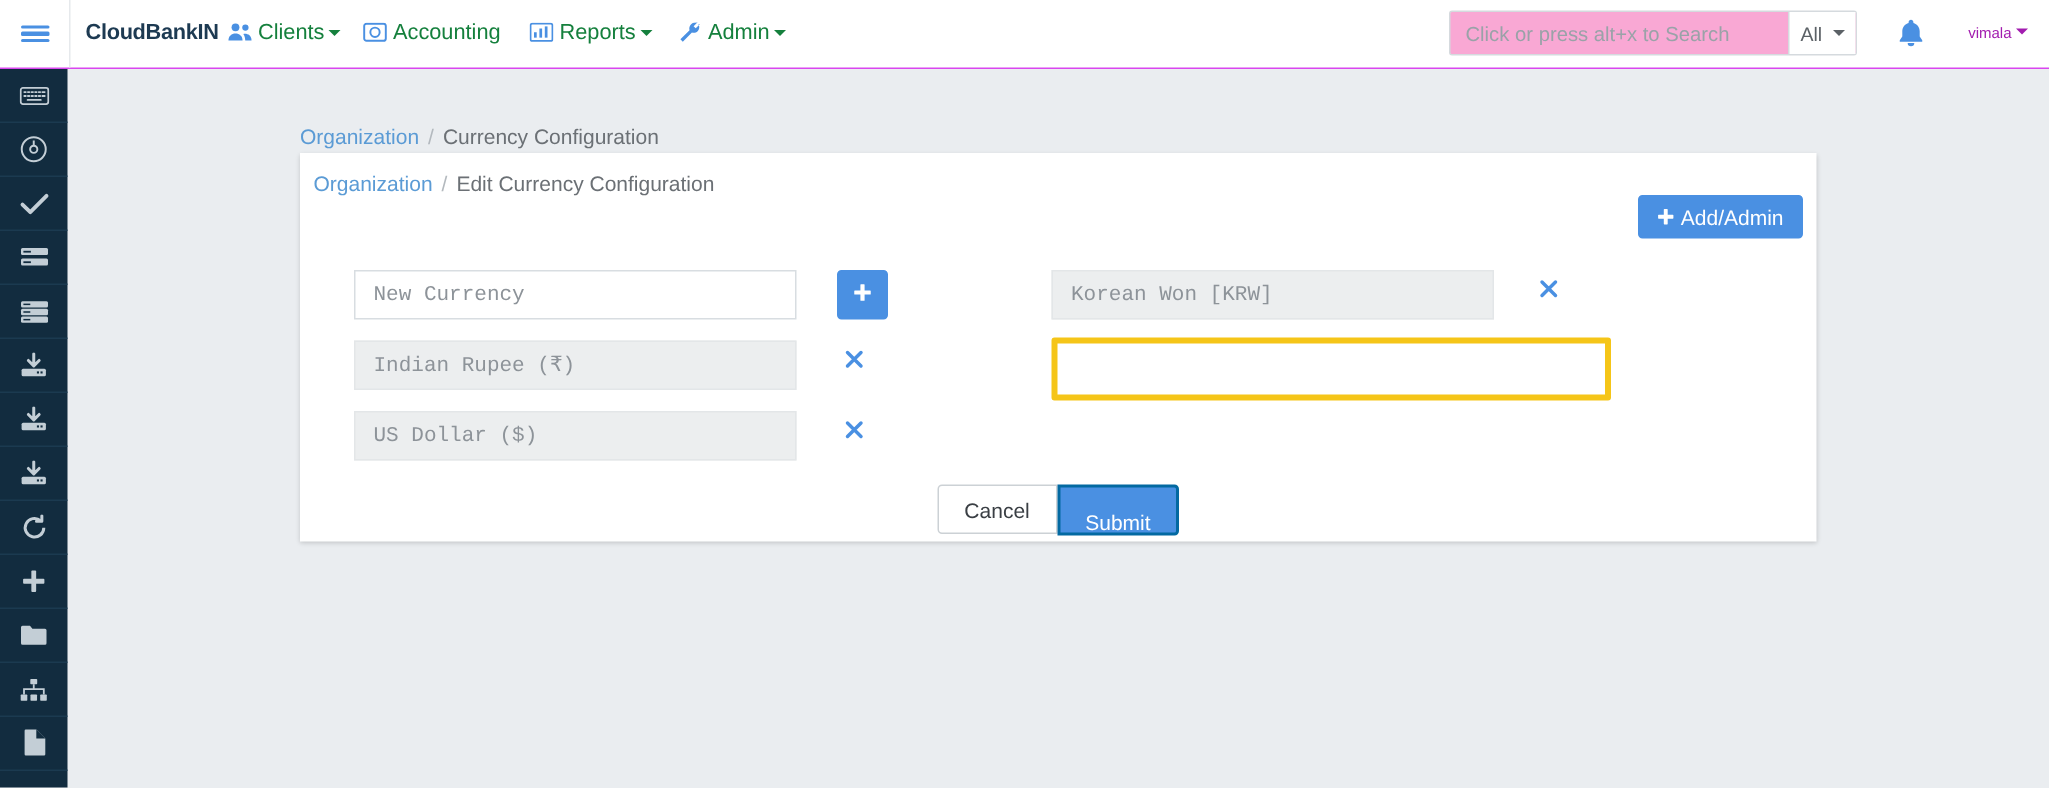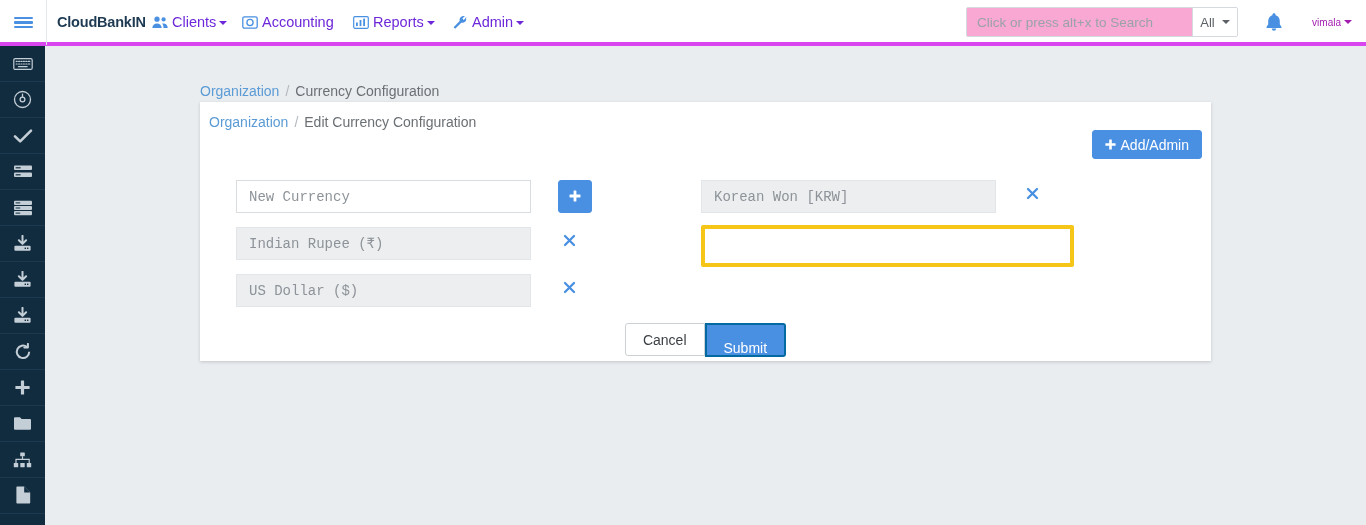--- a/index.html
+++ b/index.html
@@ -9,36 +9,36 @@
     background:#eaedf0;
     font-family:"Liberation Sans", sans-serif;
     font-size:14px;
     color:#4a4a4a;
     overflow:hidden;
   }
 
   
   #navbar{
     position:absolute; top:0; left:0; width:1366px; height:46px;
-    background:#ffffff; border-bottom:4px solid #d946ef; z-index:5;
+    background:#ffffff; border-bottom:1px solid #d946ef; z-index:5;
   }
   #hamburger-btn{
     position:absolute; left:0; top:0; width:47px; height:45px;
     display:flex; align-items:center; justify-content:center;
     border-right:1px solid #e6e9ec; cursor:pointer;
   }
   .burger-bar{ width:19px; height:2.5px; background:#4a90e2; margin:2px 0; border-radius:1px; display:block;}
   #brand{
     position:absolute; left:57px; top:0; height:45px; line-height:45px;
     font-weight:bold; font-size:14.5px; color:#1d3a52; letter-spacing:-.2px;
     cursor:pointer;
   }
   .navitem{
     position:absolute; top:0; height:45px; line-height:45px;
-    color:#6d28d9; font-size:14.5px; cursor:pointer; white-space:nowrap;
+    color:#15803d; font-size:14.5px; cursor:pointer; white-space:nowrap;
   }
   .navitem .ni-ico{ display:inline-block; margin-right:4px; vertical-align:-2px; }
   .caret{
     display:inline-block; width:0;height:0;
     border-left:4px solid transparent;border-right:4px solid transparent;
     border-top:4px solid currentColor; vertical-align:2px; margin-left:3px;
   }
 
   #search-wrap{
     position:absolute; right:128px; top:7px; height:30px;

